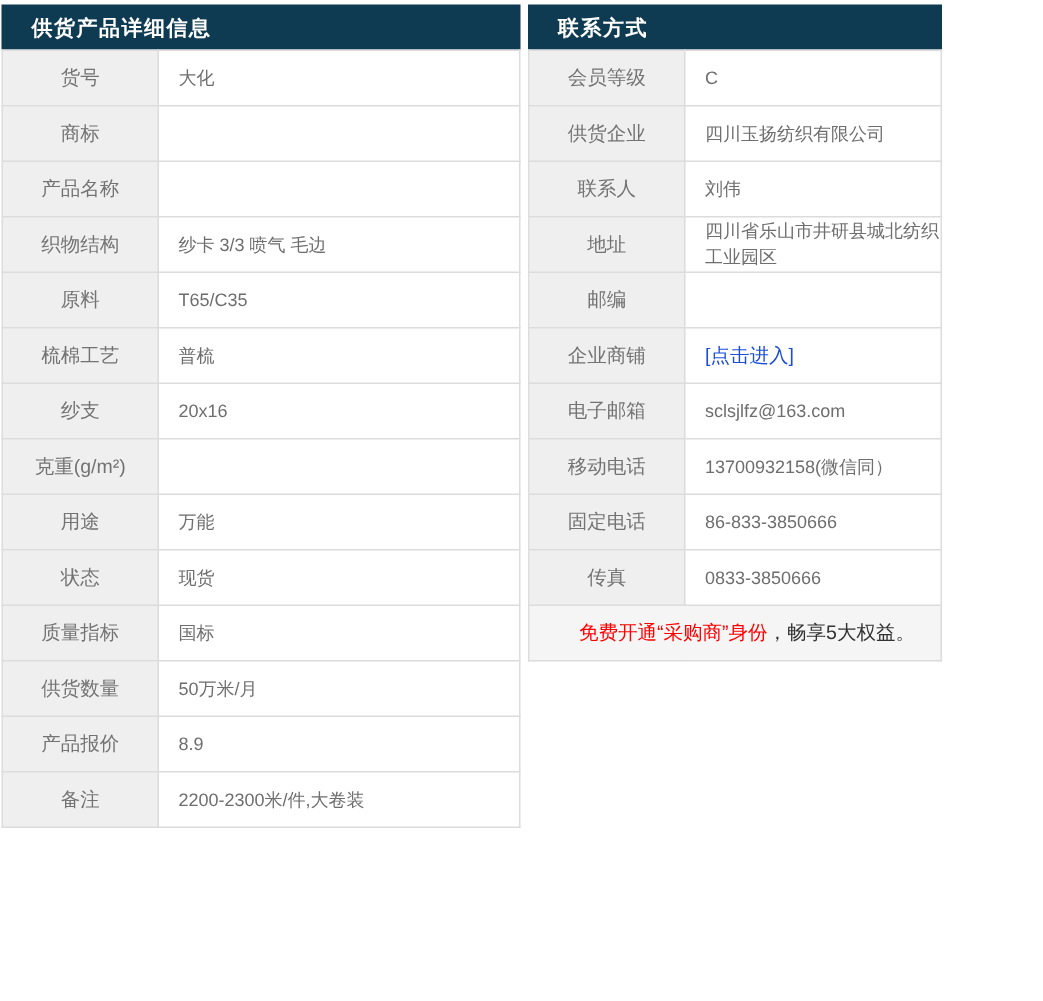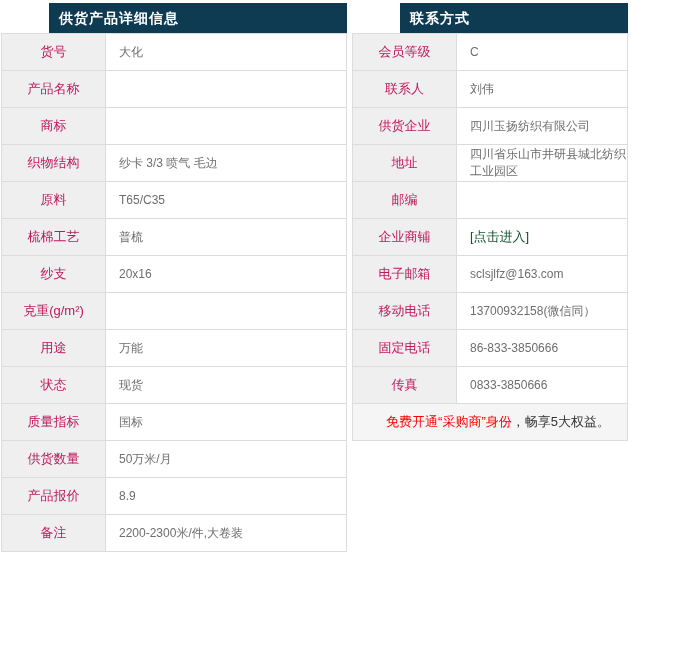--- a/index.html
+++ b/index.html
@@ -17,49 +17,48 @@
   .panel { background: #ffffff; }
   .panel-left  { width: 346px; margin-left: 1px; }
   .panel-right { width: 276px; margin-left: 5px; }
   .hdr {
     background: #0e3a52;
     color: #ffffff;
     font-weight: bold;
     font-size: 14px;
     height: 30px;
     line-height: 30px;
-    padding-left: 10px;
+    padding-left: 20px;
     letter-spacing: 1px;
-    margin-left: 48px;
   }
   table {
     width: 100%;
     border-collapse: collapse;
     table-layout: fixed;
   }
   td {
     border: 1px solid #dcdcdc;
     height: 37px;
     vertical-align: middle;
   }
   td.lbl {
     width: 104px;
     background: #efefef;
     text-align: center;
-    color: #be185d;
+    color: #737373;
     font-size: 13px;
   }
   td.val {
     background: #ffffff;
     padding-left: 13px;
     color: #6e6e6e;
     font-size: 12px;
   }
   .red-link {
-    color: #14532d;
+    color: #1d4ed8;
     font-size: 13px;
     cursor: pointer;
     text-decoration: none;
   }
   tr.footer-row td {
     background: #f5f5f5;
     text-align: center;
     font-size: 13px;
     padding-left: 16px;
   }
@@ -73,25 +72,25 @@
 
   <div class="panel panel-left">
     <div class="hdr">供货产品详细信息</div>
     <table>
       <tbody>
         <tr>
           <td class="lbl">货号</td>
           <td class="val">大化</td>
         </tr>
         <tr>
-          <td class="lbl">产品名称</td>
+          <td class="lbl">商标</td>
           <td class="val"></td>
         </tr>
         <tr>
-          <td class="lbl">商标</td>
+          <td class="lbl">产品名称</td>
           <td class="val"></td>
         </tr>
         <tr>
           <td class="lbl">织物结构</td>
           <td class="val">纱卡 3/3 喷气 毛边</td>
         </tr>
         <tr>
           <td class="lbl">原料</td>
           <td class="val">T65/C35</td>
         </tr>
@@ -137,26 +136,26 @@
 
   <div class="panel panel-right">
     <div class="hdr">联系方式</div>
     <table>
       <tbody>
         <tr>
           <td class="lbl">会员等级</td>
           <td class="val">C</td>
         </tr>
         <tr>
+          <td class="lbl">供货企业</td>
+          <td class="val">四川玉扬纺织有限公司</td>
+        </tr>
+        <tr>
           <td class="lbl">联系人</td>
           <td class="val">刘伟</td>
-        </tr>
-        <tr>
-          <td class="lbl">供货企业</td>
-          <td class="val">四川玉扬纺织有限公司</td>
         </tr>
         <tr>
           <td class="lbl">地址</td>
           <td class="val">四川省乐山市井研县城北纺织工业园区</td>
         </tr>
         <tr>
           <td class="lbl">邮编</td>
           <td class="val"></td>
         </tr>
         <tr>

